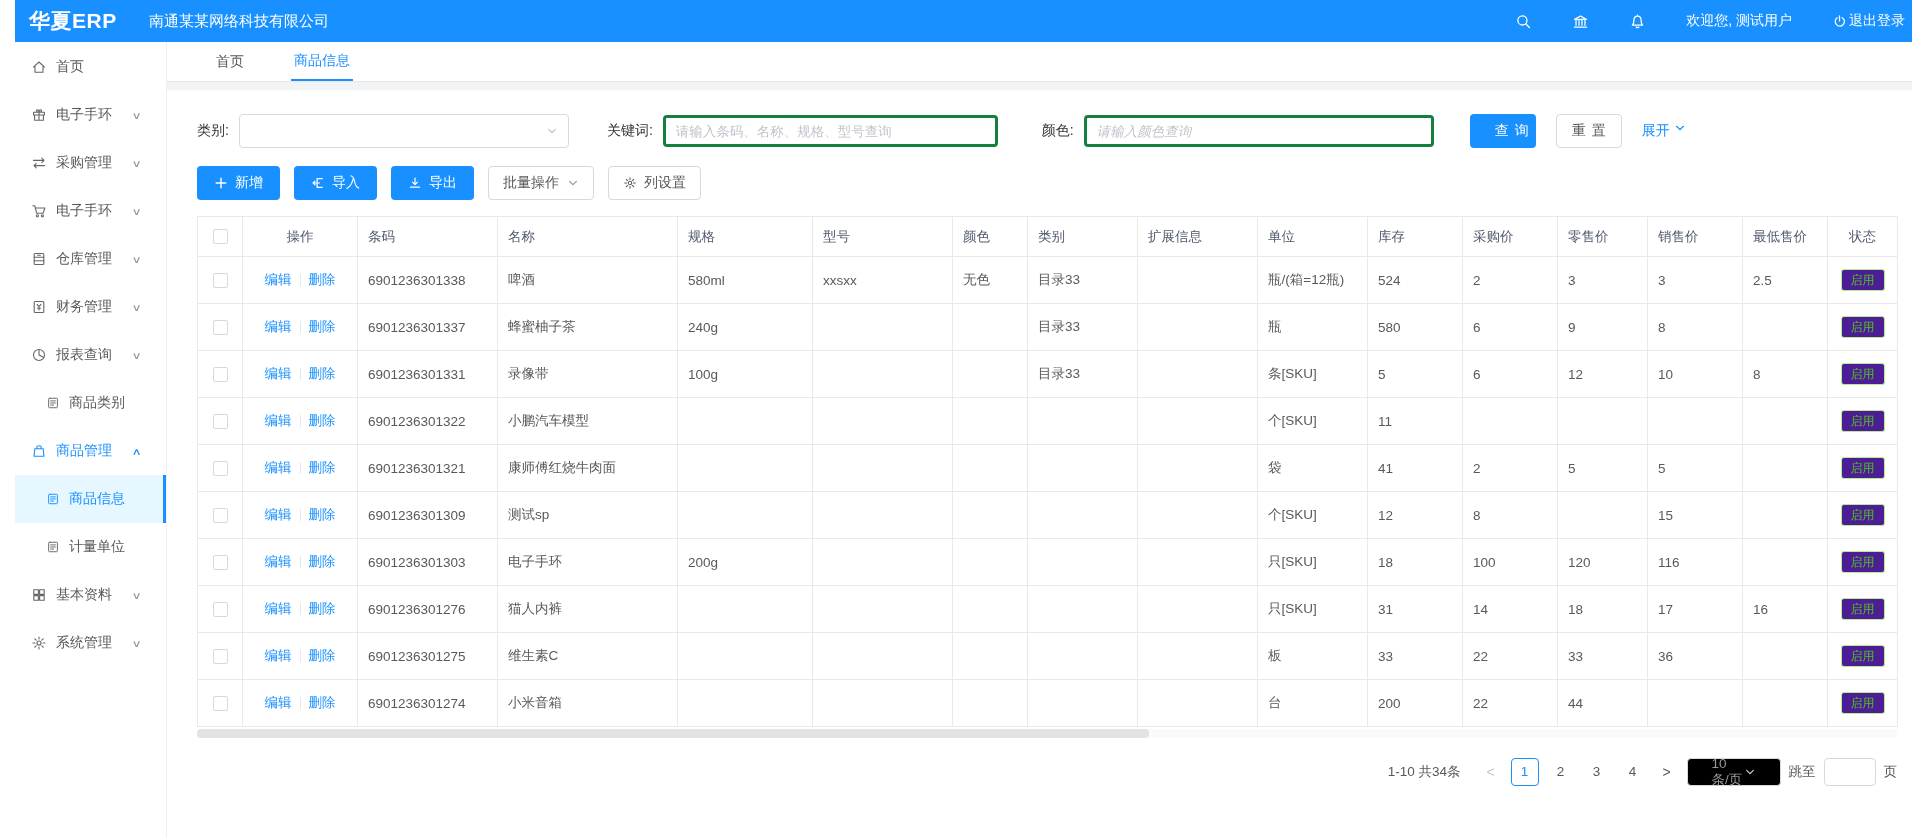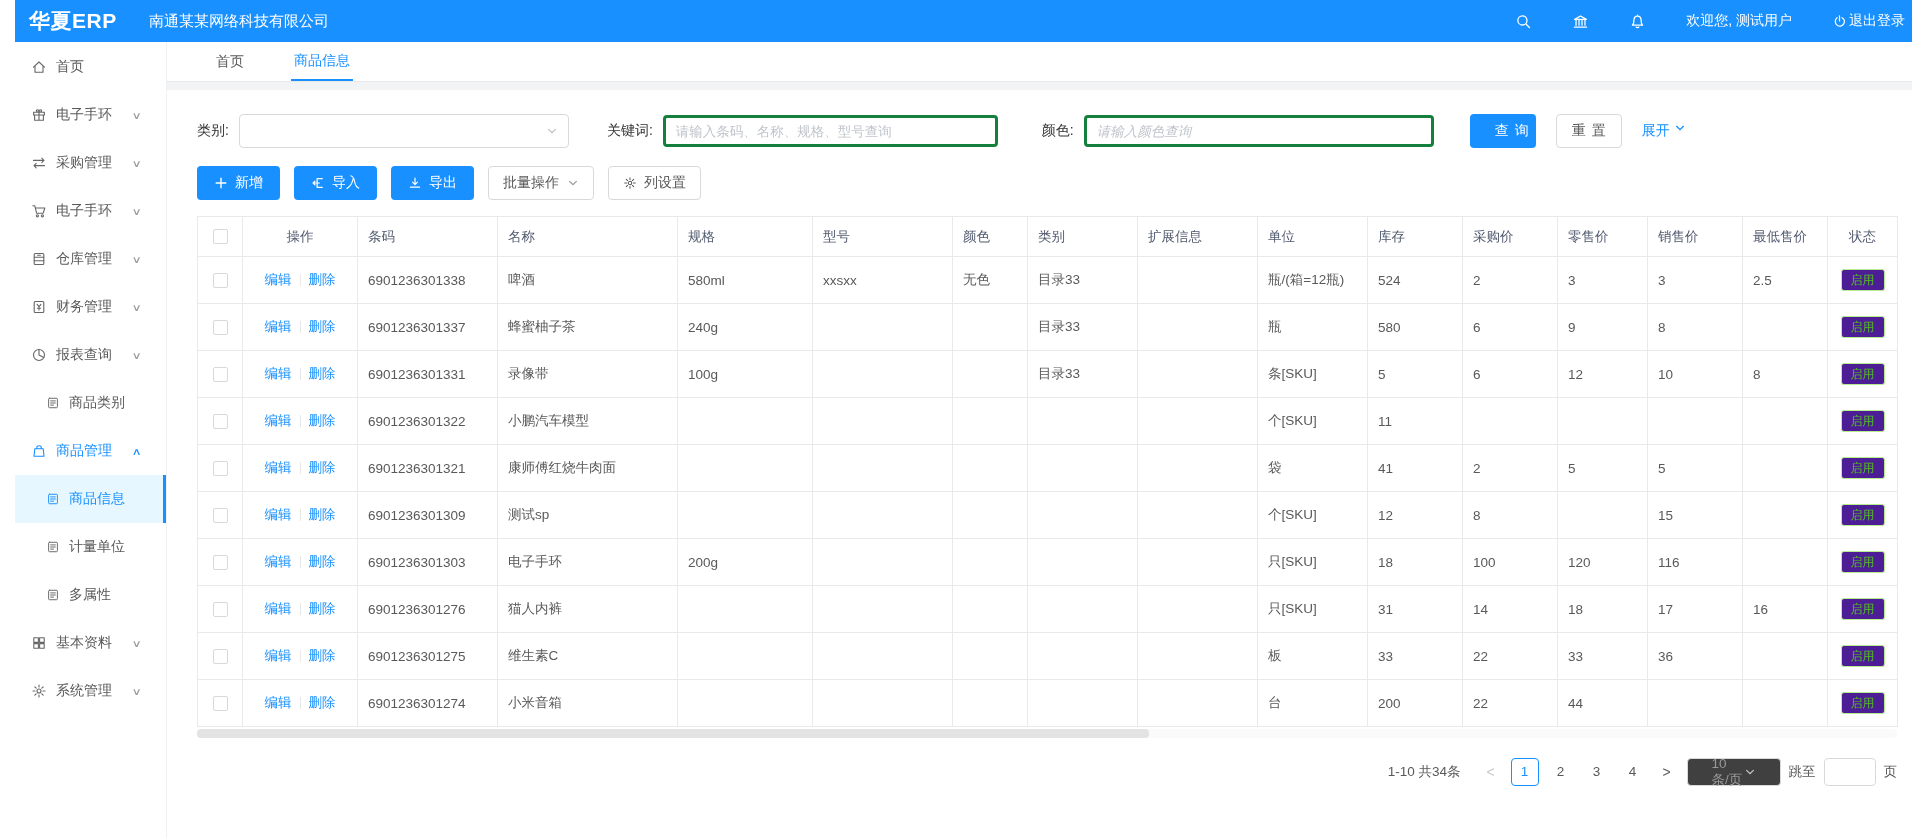--- a/index.html
+++ b/index.html
@@ -91,21 +91,21 @@
 
   
   .pager { margin-top:20px; display:flex; align-items:center; justify-content:flex-end; gap:8px;
     font-size:13.5px; color:#595959; width:1700px; }
   .pg-total { margin-right:10px; }
   .pg-arrow { width:24px; text-align:center; cursor:pointer; font-size:14px; }
   .pg-prev { color:#c9c9c9; }
   .pg-num { min-width:28px; height:28px; line-height:28px; text-align:center; cursor:pointer; border-radius:4px; }
   .pg-num.current { border:1px solid #1890ff; color:#1890ff; line-height:26px; background:#fff; }
   .pg-size { width:94px; height:28px; border:1px solid #d9d9d9; border-radius:4px; color:#999;
-    display:flex; align-items:center; padding:0 24px; cursor:pointer; background:#404040; }
+    display:flex; align-items:center; padding:0 24px; cursor:pointer; background:#000000; }
   .pg-size .chev { margin-left:auto; color:#c9c9c9; }
   .pg-jump-input { width:52px; height:28px; border:1px solid #d9d9d9; border-radius:4px; outline:none; padding:0 6px; }
 </style>
 </head>
 <body>
 
 <div class="page">
 
   <div class="topbar">
     <div class="logo">华夏ERP</div>
@@ -235,29 +235,20 @@
         <span class="side-label">商品信息</span>
       </div>
       <div class="side-item sub">
         <span class="icon">
           <svg viewBox="0 0 16 16" fill="none" stroke="currentColor" stroke-width="1.1" stroke-linecap="round" stroke-linejoin="round">
             <rect x="3" y="2.6" width="10" height="10.8" rx="1"></rect>
             <path d="M5.3 5.6 H10.7 M5.3 8 H10.7 M5.3 10.4 H8.6"></path>
           </svg>
         </span>
         <span class="side-label">计量单位</span>
-      </div>
-      <div class="side-item sub">
-        <span class="icon">
-          <svg viewBox="0 0 16 16" fill="none" stroke="currentColor" stroke-width="1.1" stroke-linecap="round" stroke-linejoin="round">
-            <rect x="3" y="2.6" width="10" height="10.8" rx="1"></rect>
-            <path d="M5.3 5.6 H10.7 M5.3 8 H10.7 M5.3 10.4 H8.6"></path>
-          </svg>
-        </span>
-        <span class="side-label">多属性</span>
       </div>
       <div class="side-item">
         <span class="icon">
           <svg viewBox="0 0 16 16" fill="none" stroke="currentColor" stroke-width="1.1" stroke-linecap="round" stroke-linejoin="round">
             <rect x="2.8" y="2.8" width="4.6" height="4.6"></rect>
             <rect x="8.6" y="2.8" width="4.6" height="4.6"></rect>
             <rect x="2.8" y="8.6" width="4.6" height="4.6"></rect>
             <rect x="8.6" y="8.6" width="4.6" height="4.6"></rect>
           </svg>
         </span>

